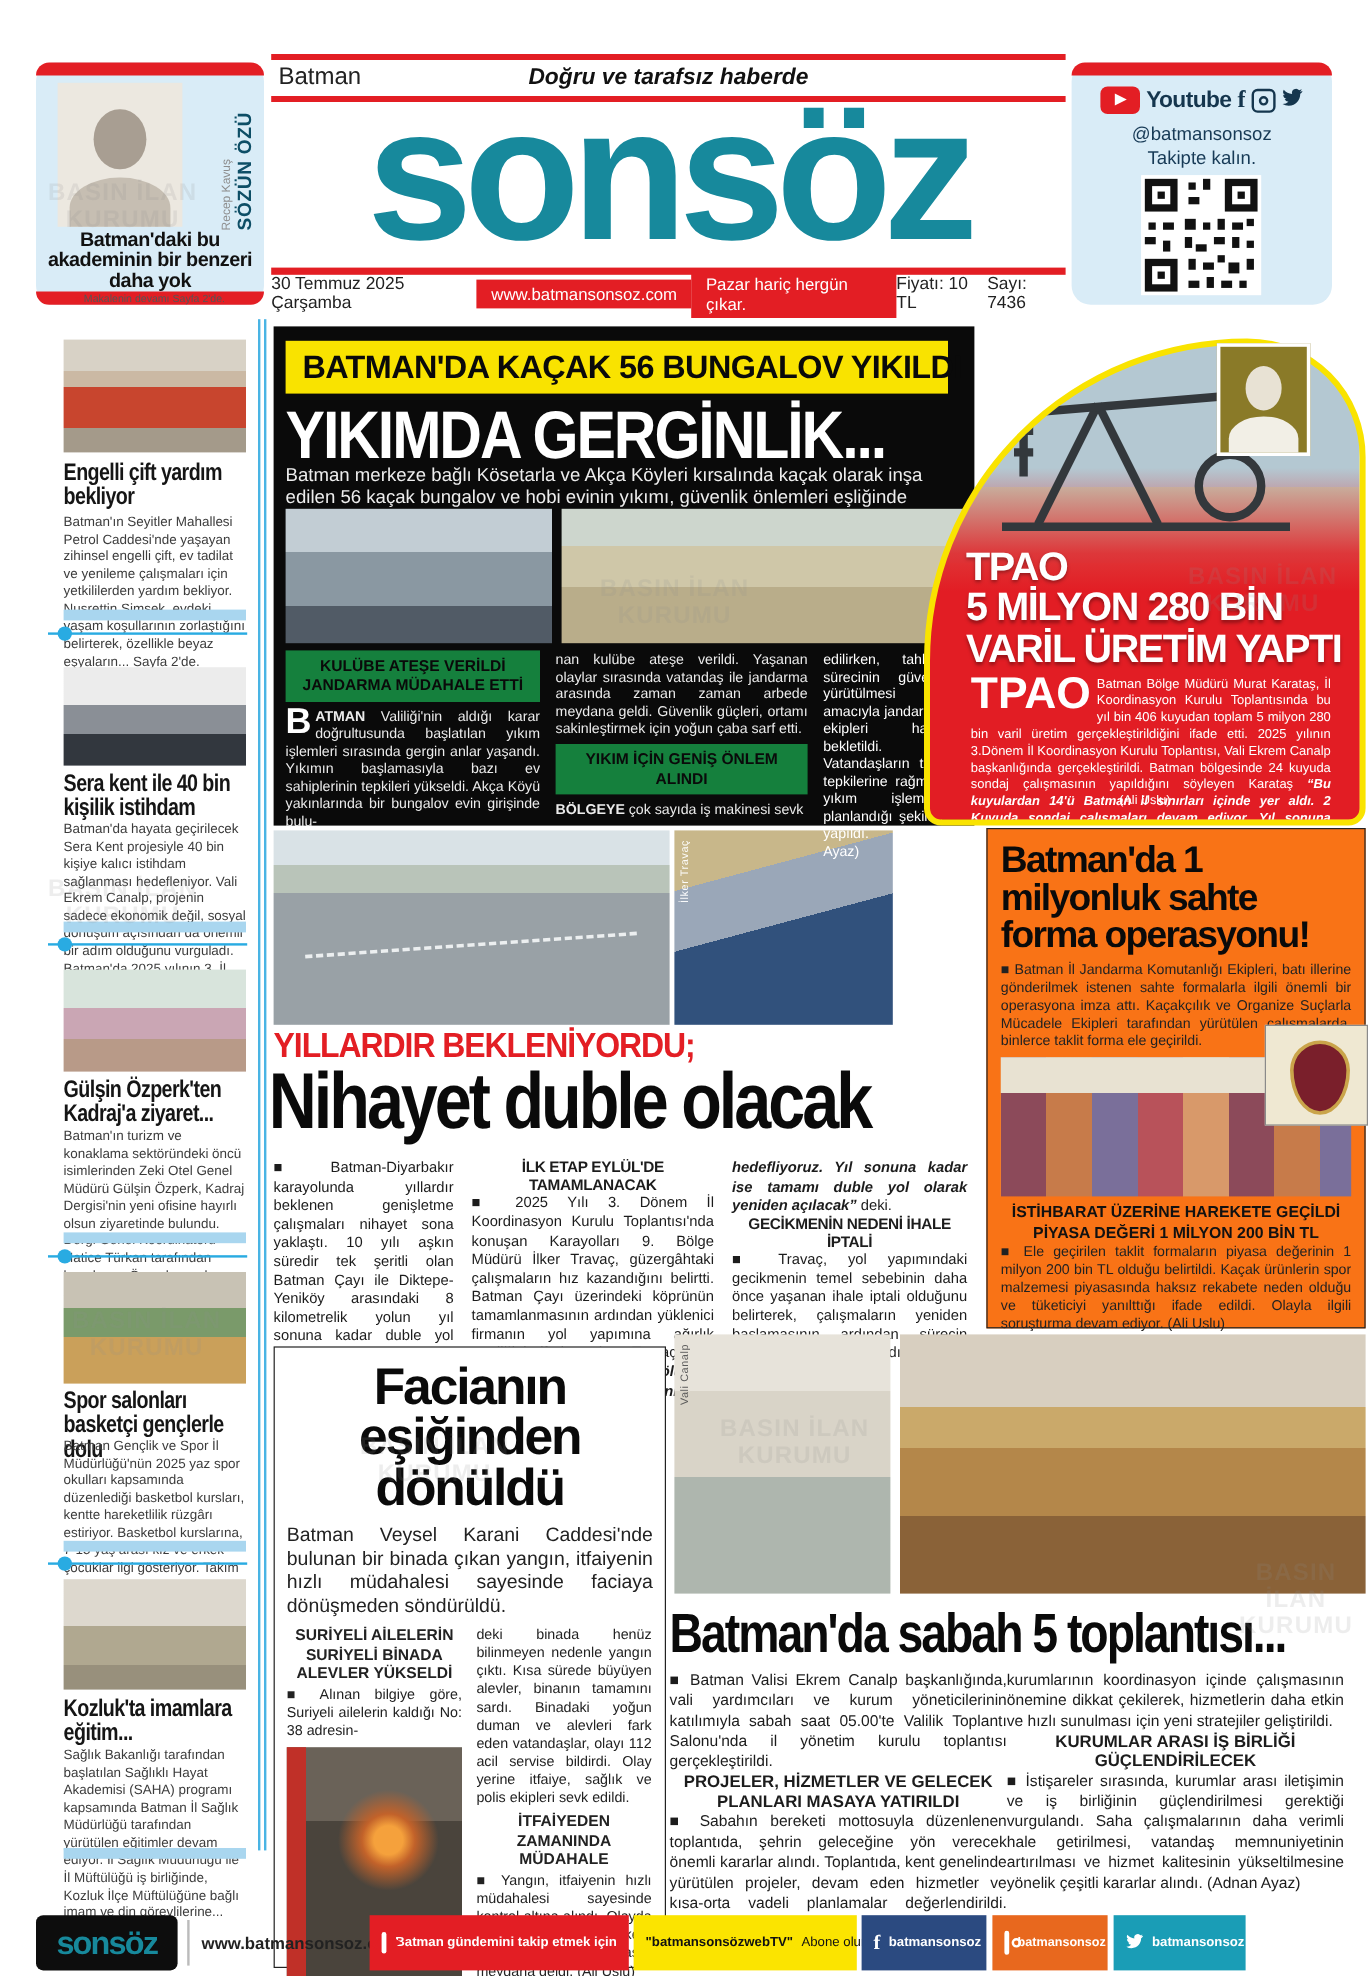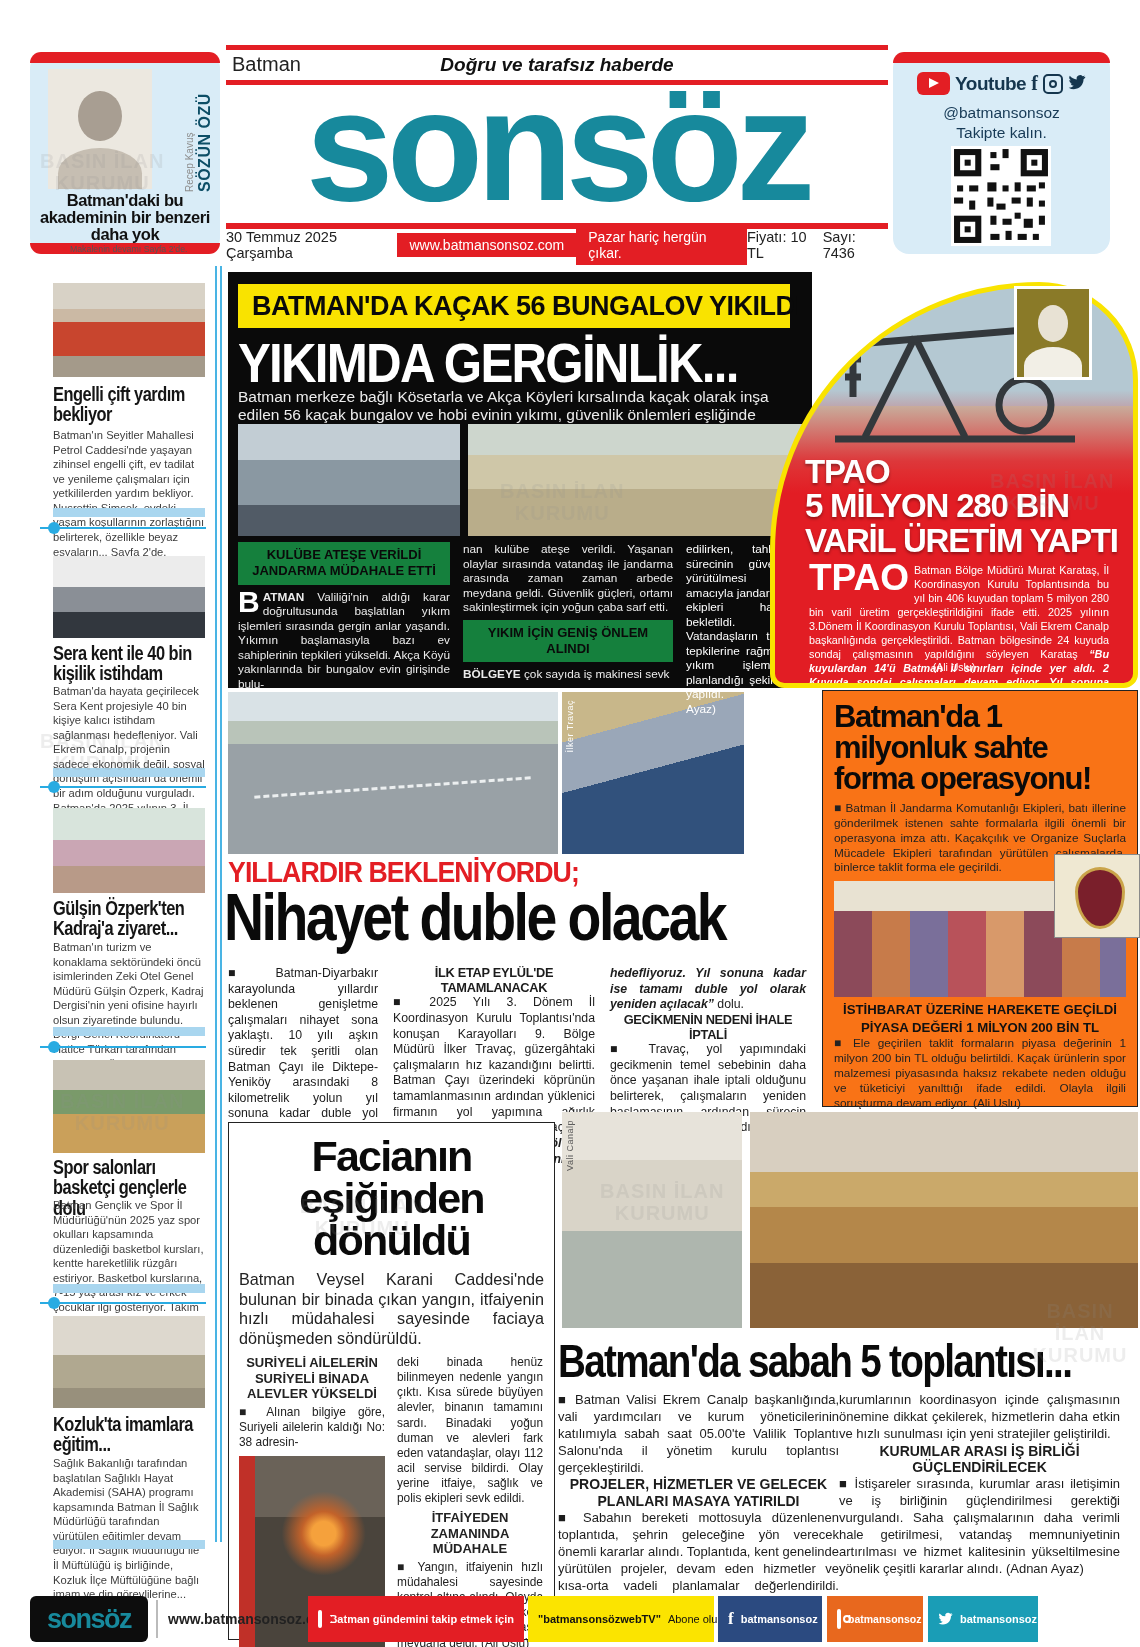--- a/index.html
+++ b/index.html
@@ -371,21 +371,21 @@
   <div class="abs duble-head">Nihayet duble olacak</div>
   <div class="abs duble-cols">
     <div class="dcol dcol1">■  Batman-Diyarbakır karayolunda yıllardır beklenen genişletme çalışmaları nihayet sona yaklaştı. 10 yılı aşkın süredir tek şeritli olan Batman Çayı ile Diktepe-Yeniköy arasındaki 8 kilometrelik yolun yıl sonuna kadar duble yol statüsüne kavuşacağı açıklandı.</div>
     <div class="dcol dcol2">
       <div class="dhead">İLK ETAP EYLÜL'DE TAMAMLANACAK</div>
       <span>■ 2025 Yılı 3. Dönem İl Koordinasyon Kurulu Toplantısı'nda konuşan Karayolları 9. Bölge Müdürü İlker Travaç, güzergâhtaki çalışmaların hız kazandığını belirtti. Batman Çayı üzerindeki köprünün tamamlanmasının ardından yüklenici firmanın yol yapımına ağırlık verdiğini ifade eden Travaç</span>
       <span class="dquote">“İlk etapta 3,5 kilometrelik bölümün Eylül ayında tamamlanmasını</span>
     </div>
     <div class="dcol dcol3">
       <span class="dquote">hedefliyoruz. Yıl sonuna kadar ise tamamı duble yol olarak yeniden açılacak”</span>
-      <span>dolu.</span>
+      <span>deki.</span>
       <div class="dhead">GECİKMENİN NEDENİ İHALE İPTALİ</div>
       <span>■ Travaç, yol yapımındaki gecikmenin temel sebebinin daha önce yaşanan ihale iptali olduğunu belirterek, çalışmaların yeniden başlamasının ardından sürecin hızla ilerlediğini vurguladı. (Müslüm Ayaz)</span>
     </div>
   </div>
 
   <div class="abs forma">
     <div class="forma-head">Batman'da 1 milyonluk sahte forma operasyonu!</div>
     <div class="fp">■ Batman İl Jandarma Komutanlığı Ekipleri, batı illerine gönderilmek istenen sahte formalarla ilgili önemli bir operasyona imza attı. Kaçakçılık ve Organize Suçlarla Mücadele Ekipleri tarafından yürütülen çalışmalarda, binlerce taklit forma ele geçirildi.</div>
     <div class="ph-forma"></div>
     <div class="fh">İSTİHBARAT ÜZERİNE HAREKETE GEÇİLDİ</div>

